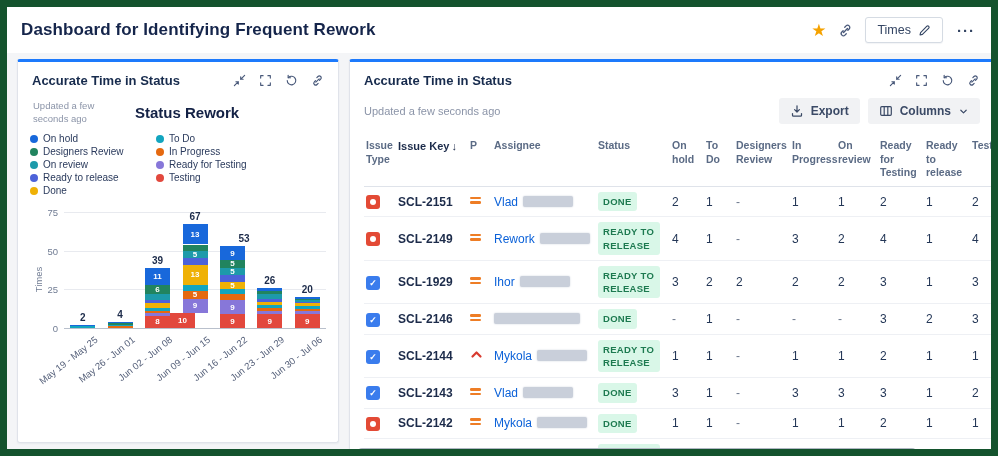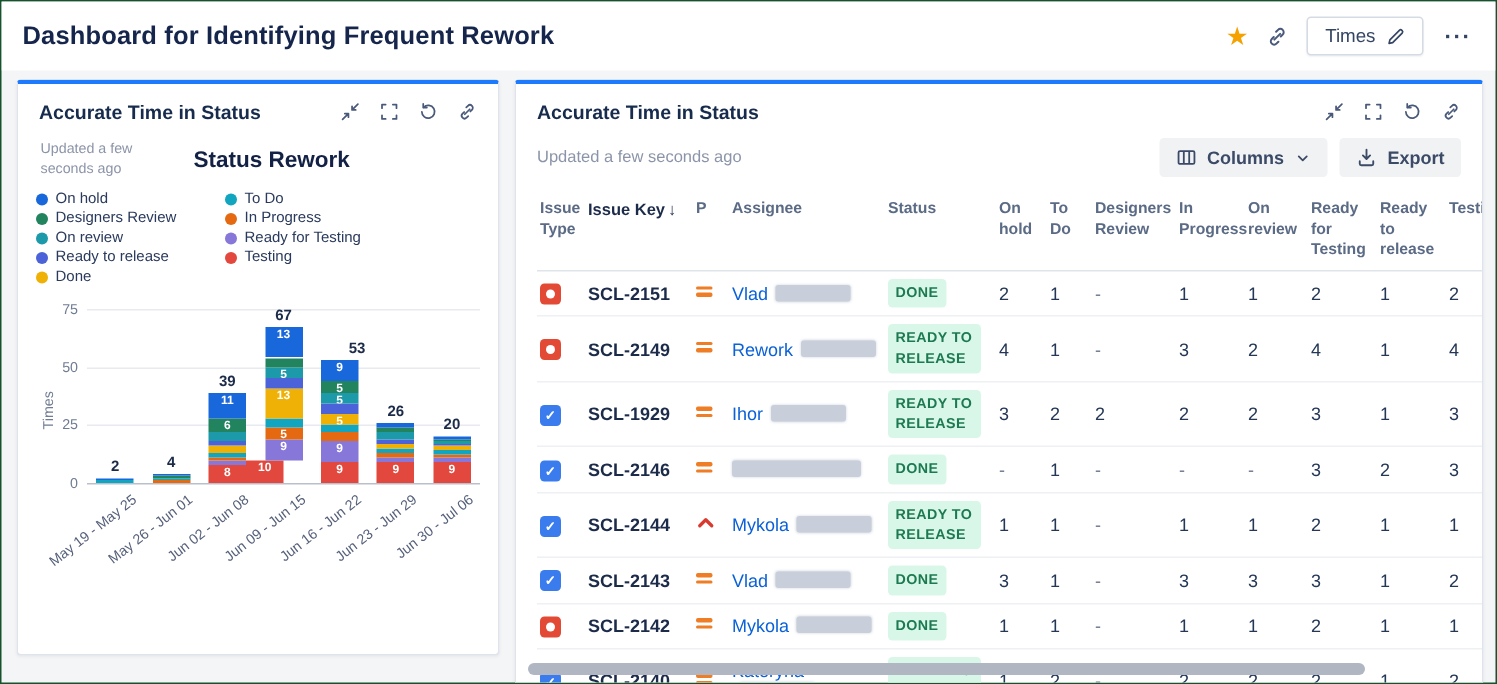--- a/index.html
+++ b/index.html
@@ -1,18 +1,18 @@
 <!DOCTYPE html>
 <html><head>
 <meta charset="utf-8">
 <style>
   *{margin:0;padding:0;box-sizing:border-box}
   html,body{width:998px;height:456px}
   body{font-family:"Liberation Sans",sans-serif;background:#fff;color:#172b4d;overflow:hidden}
-  .page{width:998px;height:456px;background:#f4f5f7;border:1px solid #14532d;overflow:hidden;display:flex;flex-direction:column}
+  .page{width:998px;height:456px;background:#f4f5f7;border:7px solid #14532d;overflow:hidden;display:flex;flex-direction:column}
 
   
   .topbar{height:46px;flex:0 0 46px;background:#fff;display:flex;align-items:center;justify-content:space-between;padding:0 12px 0 14px}
   .page-title{font-size:17px;font-weight:700;color:#15254b;letter-spacing:.1px}
   .topbar-actions{display:flex;align-items:center;gap:10px}
   .star{color:#f5a200;font-size:17px;line-height:1;cursor:pointer;background:none;border:none}
   .icon-btn{background:none;border:none;display:inline-flex;align-items:center;cursor:pointer;padding:2px}
   .btn{display:inline-flex;align-items:center;gap:7px;background:#fff;border:1px solid #d5dbe3;border-radius:3px;padding:5px 11px;font-size:12.5px;font-weight:500;color:#344563;font-family:inherit;cursor:pointer;box-shadow:0 1px 1px rgba(23,43,77,.05)}
   .more-btn{border:none;background:none;font-size:15px;font-weight:700;color:#344563;letter-spacing:1px;cursor:pointer;padding:2px 4px}
   svg.ic{display:block}
@@ -34,21 +34,21 @@
   .legend-col{display:flex;flex-direction:column}
   .legend-col-1{width:126px}
   .legend-item{display:flex;align-items:center;gap:5px;height:13px;cursor:pointer}
   .dot{width:8px;height:8px;border-radius:50%;flex:0 0 8px}
   .legend-label{font-size:10px;color:#2a3a5c;white-space:nowrap}
   .plot{position:absolute;left:46px;top:150px;width:262px;height:116px}
   .gridline{position:absolute;left:0;width:100%;height:1px;background:#e8eaef}
   .gridline.axis{background:#b9c0cc}
   .ytick{position:absolute;width:24px;text-align:right;font-size:9.5px;color:#707c93;left:-30px}
   .ylabel{position:absolute;left:-38px;top:62px;font-size:9.5px;color:#707c93;transform:rotate(-90deg)}
-  .seg{position:absolute;display:flex;justify-content:center;overflow:hidden}
+  .seg{position:absolute;display:flex;align-items:center;justify-content:center;overflow:hidden}
   .seg span{font-size:8px;font-weight:700;color:#fff}
   .bar-total{position:absolute;text-align:center;font-size:10px;font-weight:700;color:#1c2b4a}
   .xlab{position:absolute;top:122px;width:0;height:0}
   .xlab span{position:absolute;right:-6px;top:0;white-space:nowrap;font-size:9.5px;color:#55607a;transform:rotate(-38deg);transform-origin:100% 0%;display:block}
 
   
   .toolbar{display:flex;align-items:center;justify-content:space-between;padding:6px 14px 10px}
   .updated-inline{font-size:11px;color:#8b94a8}
   .toolbar-btns{display:flex;gap:8px}
   .btn-soft{display:inline-flex;align-items:center;gap:7px;background:#f1f2f4;border:none;border-radius:3px;padding:6px 11px;font-size:12px;font-weight:600;color:#3b4a66;font-family:inherit;cursor:pointer}
@@ -322,34 +322,34 @@
               <svg class="ic" width="13" height="13" viewBox="0 0 14 14" fill="none" stroke="#49597a" stroke-width="1.25" stroke-linecap="round" stroke-linejoin="round">
                 <path d="M5.2 8.8l3.6-3.6M6.3 3.9l1.2-1.2a2.05 2.05 0 0 1 2.9 2.9L9.2 6.8M7.7 10.1l-1.2 1.2a2.05 2.05 0 0 1-2.9-2.9l1.2-1.2"></path>
               </svg>
             </button>
         </div>
       </div>
       <div class="toolbar">
         <span class="updated-inline">Updated a few seconds ago</span>
         <div class="toolbar-btns">
           <button class="btn-soft">
+            <svg class="ic" width="14" height="14" viewBox="0 0 14 14" fill="none" stroke="#3b4a66" stroke-width="1.25" stroke-linecap="round" stroke-linejoin="round">
+                <path d="M2.5 9.5v1.7a1 1 0 0 0 1 1h7a1 1 0 0 0 1-1V9.5M7 1.8v6M4.6 5.6L7 8l2.4-2.4"></path>
+              </svg>
+            <span>Export</span>
+          </button>
+          <button class="btn-soft">
             <svg class="ic" width="14" height="14" viewBox="0 0 14 14" fill="none" stroke="#3b4a66" stroke-width="1.2" stroke-linejoin="round">
                 <rect x="1.7" y="2.7" width="10.6" height="8.6" rx="1"></rect>
                 <path d="M5.2 2.7v8.6M8.8 2.7v8.6"></path>
               </svg>
             <span>Columns</span>
             <svg class="ic" width="11" height="11" viewBox="0 0 14 14" fill="none" stroke="#3b4a66" stroke-width="1.5" stroke-linecap="round" stroke-linejoin="round">
                 <path d="M3.6 5.4L7 8.8l3.4-3.4"></path>
               </svg>
-          </button>
-          <button class="btn-soft">
-            <svg class="ic" width="14" height="14" viewBox="0 0 14 14" fill="none" stroke="#3b4a66" stroke-width="1.25" stroke-linecap="round" stroke-linejoin="round">
-                <path d="M2.5 9.5v1.7a1 1 0 0 0 1 1h7a1 1 0 0 0 1-1V9.5M7 1.8v6M4.6 5.6L7 8l2.4-2.4"></path>
-              </svg>
-            <span>Export</span>
           </button>
         </div>
       </div>
       <div class="table-wrap">
         <table>
           <colgroup>
             <col style="width:32px">
               <col style="width:72px">
               <col style="width:24px">
               <col style="width:104px">

